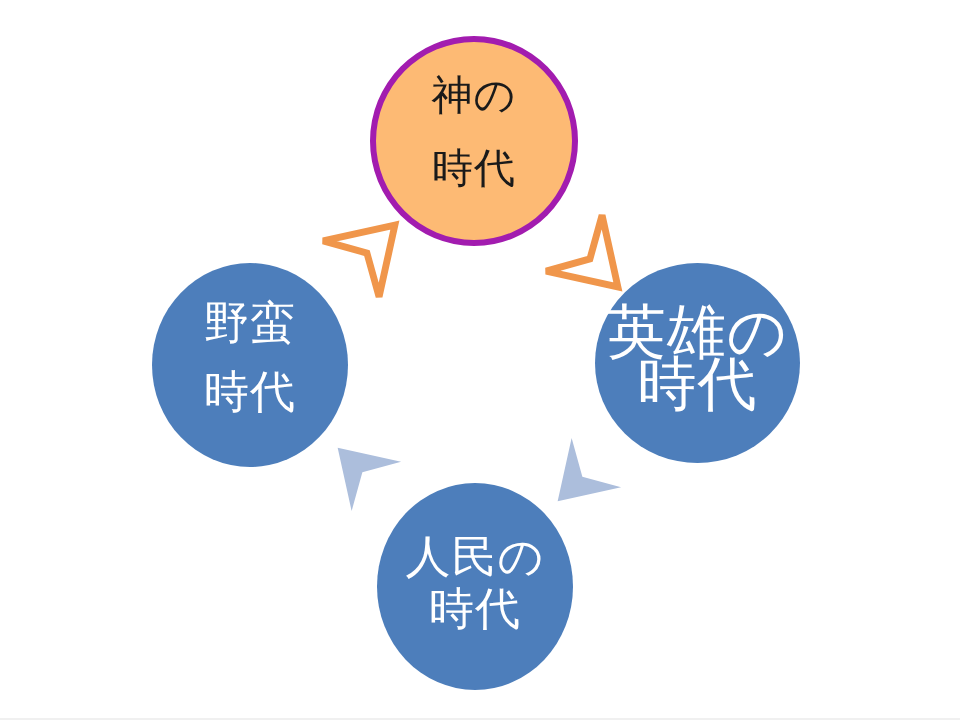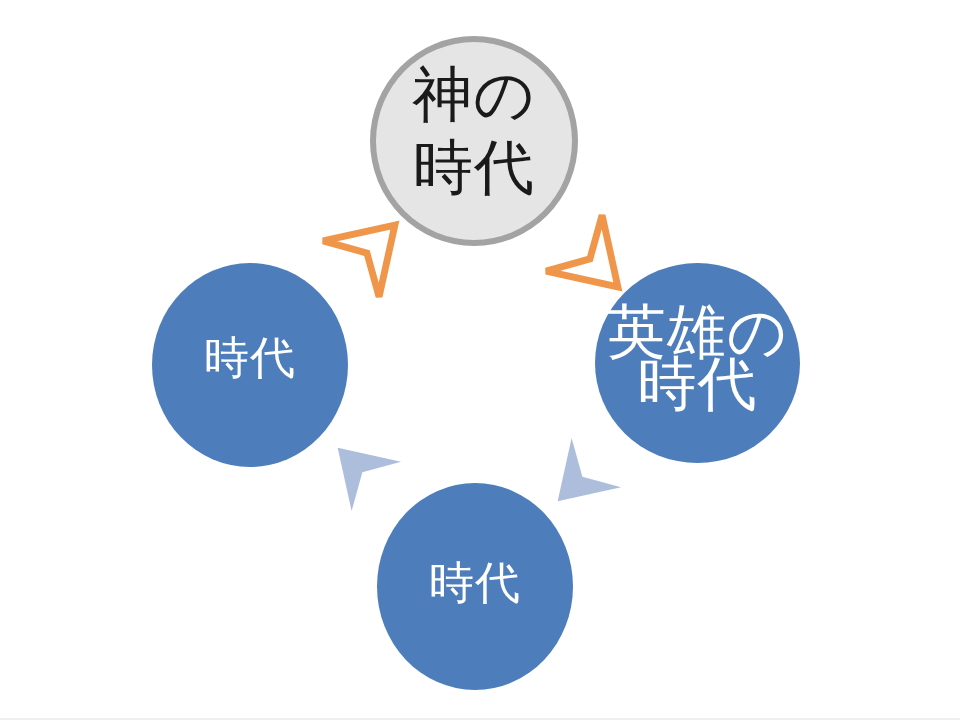--- a/index.html
+++ b/index.html
@@ -21,24 +21,24 @@
     align-items: center;
     justify-content: center;
     text-align: center;
     z-index: 2;
     letter-spacing: 1px;
   }
   .node .line { display: block; white-space: nowrap; }
 
   .node-gods {
     left: 370px; top: 36px; width: 208px; height: 210px;
-    background: #e5e5e5;
-    border: 6px solid #a3a3a3;
+    background: #fdba74;
+    border: 6px solid #a21caf;
     color: #1a1a1a;
-    font-size: 60px; line-height: 73px;
+    font-size: 41px; line-height: 73px;
   }
   .node-gods .lines { transform: translateY(-9px); }
 
   .node-barbarism {
     left: 152px; top: 263px; width: 196px; height: 204px;
     background: #4D7EBB; color: #ffffff;
     font-size: 45px; line-height: 69px;
   }
   .node-barbarism .lines { transform: translateY(-7px); }
 
@@ -104,25 +104,27 @@
 
   <div class="node node-heroes">
     <div class="lines">
       <span class="line">英雄の</span>
       <span class="line">時代</span>
     </div>
   </div>
 
   <div class="node node-people">
     <div class="lines">
+      <span class="line">人民の</span>
       <span class="line">時代</span>
     </div>
   </div>
 
   <div class="node node-barbarism">
     <div class="lines">
+      <span class="line">野蛮</span>
       <span class="line">時代</span>
     </div>
   </div>
 
   <div class="bottom-edge"></div>
 
 </div>
 
 </body></html>

